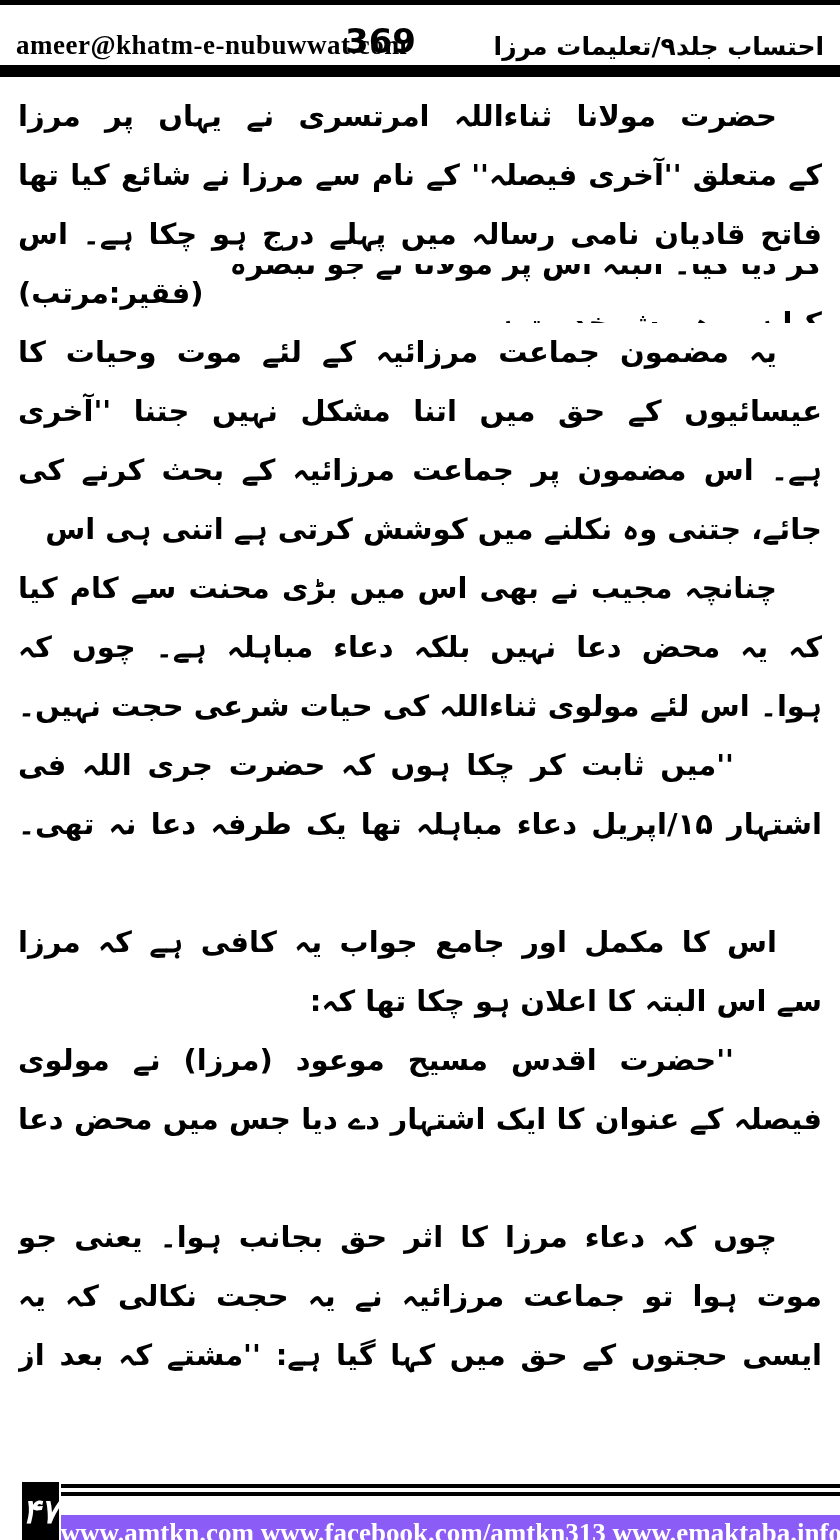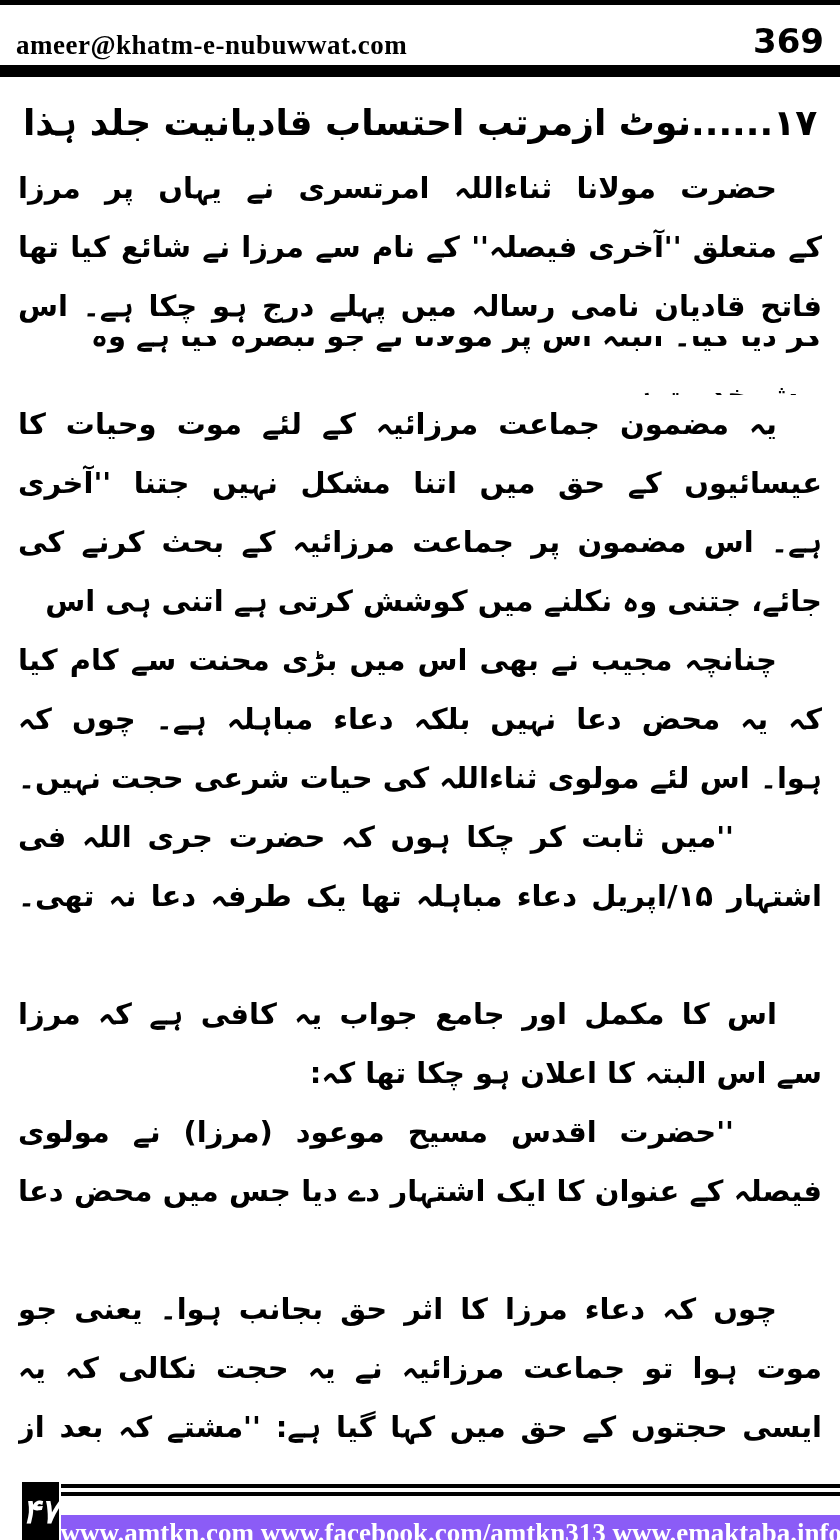--- a/index.html
+++ b/index.html
@@ -64,32 +64,33 @@
   }
 </style>
 </head>
 <body>
 
 <div class="top-rule"></div>
 
 <div class="header">
   <span class="email">ameer@khatm-e-nubuwwat.com</span>
   <span class="page-num">369</span>
+  <span class="book-title">احتساب جلد۹/تعلیمات مرزا</span>
 </div>
 
 <div class="thick-rule"></div>
 
 <div class="content">
-  <div class="title-line">۱۷......نوٹ ازمرتب احتساب قادیانیت جلد ہذا</div>
 
   <div class="line justify indent">حضرت مولانا ثناءاللہ امرتسری نے یہاں پر مرزا قادیانی کا اشتہار جو مولانا موصوف</div>
   <div class="line justify">کے متعلق ''آخری فیصلہ'' کے نام سے مرزا نے شائع کیا تھا اس رسالہ میں نقل فرمایا۔ چوں کہ وہ</div>
   <div class="line justify">فاتح قادیان نامی رسالہ میں پہلے درج ہو چکا ہے۔ اس لئے تکرار کے باعث یہاں سے حذف</div>
   <div class="line flexline">
     <span>کر دیا گیا۔ البتہ اس پر مولانا نے جو تبصرہ کیا ہے وہ پیش خدمت ہے۔</span>
+    <span>(فقیر:مرتب)</span>
   </div>
   <div class="line justify indent">یہ مضمون جماعت مرزائیہ کے لئے موت وحیات کا سوال ہے۔ مضمون تثلیث</div>
   <div class="line justify">عیسائیوں کے حق میں اتنا مشکل نہیں جتنا ''آخری فیصلہ'' امت مرزا کے حق میں مشکل ترین</div>
   <div class="line justify">ہے۔ اس مضمون پر جماعت مرزائیہ کے بحث کرنے کی مثال بالکل یہ ہے جو مکھی شہد میں پھنس</div>
   <div class="line right">جائے، جتنی وہ نکلنے میں کوشش کرتی ہے اتنی ہی اس میں پھنستی ہے۔</div>
   <div class="line justify indent">چنانچہ مجیب نے بھی اس میں بڑی محنت سے کام کیا ہے۔ ساری محنت کا نچوڑ یہ ہے</div>
   <div class="line justify">کہ یہ محض دعا نہیں بلکہ دعاء مباہلہ ہے۔ چوں کہ مولوی ثناءاللہ کے انکار کرنے سے مباہلہ نہیں</div>
   <div class="line justify">ہوا۔ اس لئے مولوی ثناءاللہ کی حیات شرعی حجت نہیں۔ مجیب کے الفاظ یہ ہیں:</div>
   <div class="line justify qindent">''میں ثابت کر چکا ہوں کہ حضرت جری اللہ فی حلل الانبیاء (مرزا قادیانی) کا</div>
   <div class="line justify">اشتہار ۱۵/اپریل دعاء مباہلہ تھا یک طرفہ دعا نہ تھی۔ اس لئے مولوی ثناءاللہ صاحب مباہلہ</div>

